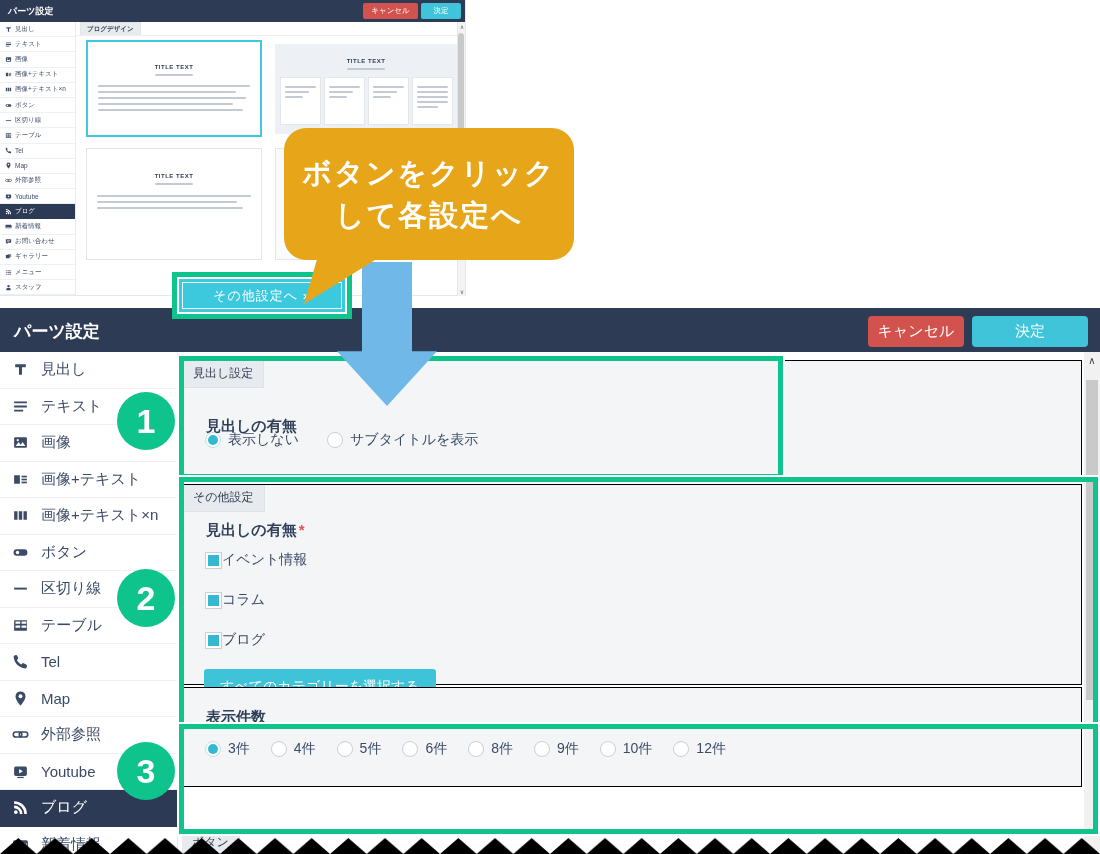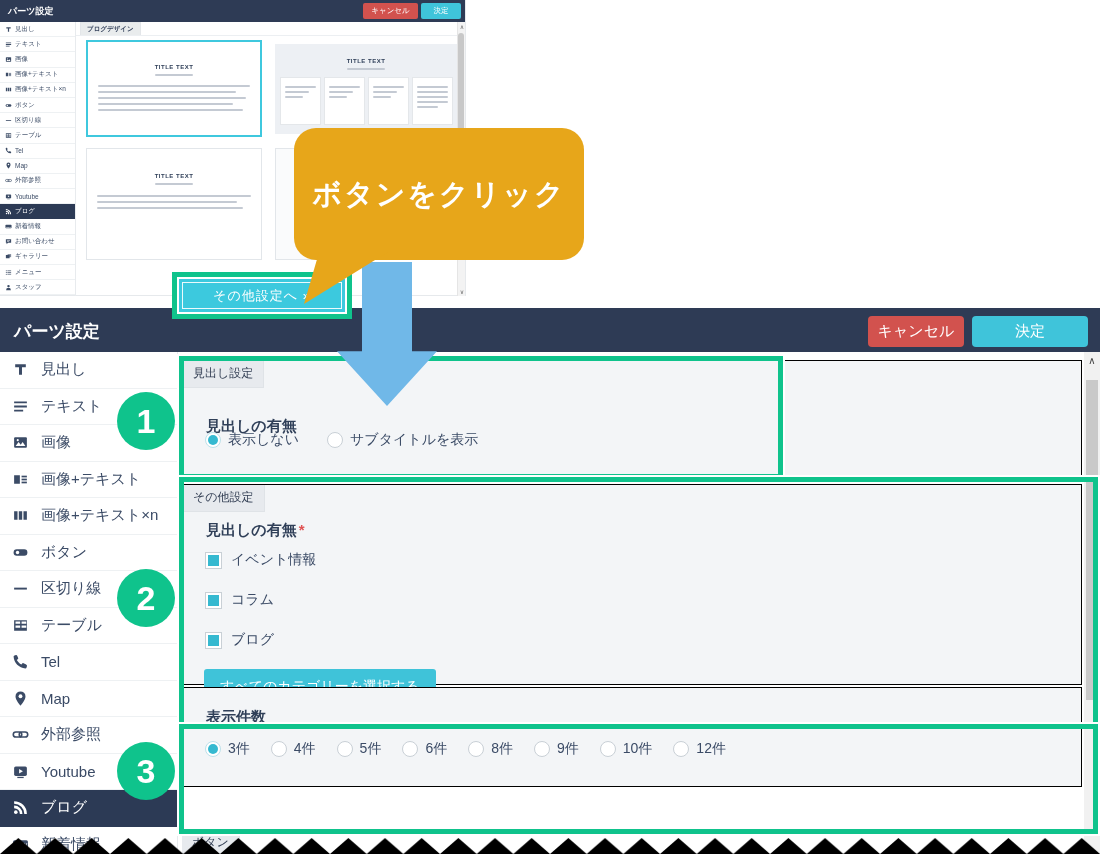--- a/index.html
+++ b/index.html
@@ -34,21 +34,21 @@
 .wcrow{display:flex;gap:5px;justify-content:center;margin-top:8px}
 .wc{width:39px;height:46px;background:#fff;box-shadow:0 0 0 1px #e4e7ea;padding:5px 4px}
 .wc .bar{margin-top:3px}
 .msbr{position:absolute;right:0;top:0;width:8px;height:274px;background:#f3f3f3;border-left:1px solid #e5e5e5}
 .msbr .gl{position:absolute;left:0;width:8px;text-align:center;font-size:6px;color:#666}
 .msbthumb{position:absolute;right:1px;top:11px;width:6px;height:100px;background:#c8c8c8;border-radius:3px}
 
 #obtn-an{left:172px;top:272px;width:180px;height:47px;background:#fff;border:5px solid #0fc38c;padding:2px;z-index:22}
 #obtn{width:100%;height:100%;background:#3cc9de;color:#fff;font-size:13px;display:flex;align-items:center;justify-content:center;outline:1px solid rgba(255,255,255,.9);outline-offset:-4px;cursor:pointer;letter-spacing:1px}
 
-#callout{left:294px;top:128px;width:290px;height:132px;background:#e7a61a;border-radius:22px;z-index:40;display:flex;flex-direction:column;justify-content:center;align-items:center;color:#fff;font-size:29px;font-weight:bold;line-height:1.45;letter-spacing:2px}
+#callout{left:284px;top:128px;width:290px;height:132px;background:#e7a61a;border-radius:22px;z-index:40;display:flex;flex-direction:column;justify-content:center;align-items:center;color:#fff;font-size:29px;font-weight:bold;line-height:1.45;letter-spacing:2px}
 #callout-tail{left:304px;top:252px;width:84px;height:52px;background:#e7a61a;clip-path:polygon(18% 0,100% 0,0 100%);z-index:41}
 #arrow{left:337px;top:262px;width:100px;height:144px;background:#70b8e8;clip-path:polygon(25% 0,75% 0,75% 62%,100% 62%,50% 100%,0 62%,25% 62%);z-index:30}
 
 #mh{left:0;top:308px;width:1100px;height:44px;background:#2e3b55}
 #mh .t{color:#fff;font-size:17px;font-weight:bold;position:absolute;left:14px;top:12px}
 .hbtn{position:absolute;top:8px;height:31px;border-radius:4px;color:#fff;font-size:15px;display:flex;align-items:center;justify-content:center;cursor:pointer}
 #hcancel{right:136px;width:96px;background:#d2524e}
 #hok{right:12px;width:116px;background:#3fc4da}
 
 #sb{left:0;top:352px;width:178px;height:502px;background:#fff;border-right:1px solid #e7eaed;overflow:hidden}
@@ -60,21 +60,21 @@
 .sec{position:absolute;background:#f3f5f7;border:1px solid #000000}
 .sectab{display:inline-block;font-size:12px;color:#333f54;background:#e7eaee;padding:4px 10px 5px;border-right:1px solid #dfe3e7;border-bottom:1px solid #dfe3e7}
 .fl{position:absolute;font-weight:bold;font-size:15px;color:#2f3f58}
 .req{color:#e05252;margin-left:2px}
 .opts{position:absolute;display:flex;align-items:flex-start}
 .ropt{display:flex;align-items:center;gap:7px;font-size:14px;cursor:pointer}
 .radio{width:16px;height:16px;border-radius:50%;background:#fff;border:1px solid #c9d0d6;flex:none}
 .radio.on{border-color:#bde1ea;display:flex;align-items:center;justify-content:center}
 .radio.on::after{content:"";width:10px;height:10px;border-radius:50%;background:#35b9d0}
 .clist{position:absolute;display:flex;flex-direction:column;gap:22px}
-.copt{display:flex;align-items:center;gap:9px;font-size:14px;cursor:pointer}
+.copt{display:flex;align-items:center;font-size:14px;cursor:pointer}
 .cbox{width:17px;height:17px;background:#fff;border:1px solid #c9d0d6;display:flex;align-items:center;justify-content:center;flex:none}
 .cbox.on::after{content:"";width:11px;height:11px;background:#35b9d0}
 #selall{position:absolute;left:21px;top:184px;background:#3fc3d9;color:#fff;font-size:14px;border-radius:3px;padding:9px 16px;cursor:pointer}
 #sec1{left:182px;top:360px;width:900px;height:118px}
 #sec2{left:182px;top:484px;width:900px;height:201px}
 #sec3{left:182px;top:687px;width:900px;height:100px}
 #nexttab{left:182px;top:830px;z-index:5}
 
 .an{position:absolute;border:5px solid #0fc38c;box-shadow:0 0 0 2px #fff;z-index:20;pointer-events:none}
 #an1{left:179px;top:356px;width:604px;height:123px}
@@ -349,20 +349,21 @@
     </div>
   </div>
 </div>
 
 <div id="obtn-an" class="abs">
   <div id="obtn">その他設定へ »</div>
 </div>
 
 <div id="callout" class="abs">
   <span>ボタンをクリック</span>
+  <span>して各設定へ</span>
 </div>
 <div id="callout-tail" class="abs"></div>
 <div id="arrow" class="abs"></div>
 
 <div id="mh" class="abs">
   <span class="t">パーツ設定</span>
   <div class="hbtn" id="hcancel">キャンセル</div>
   <div class="hbtn" id="hok">決定</div>
 </div>
 

